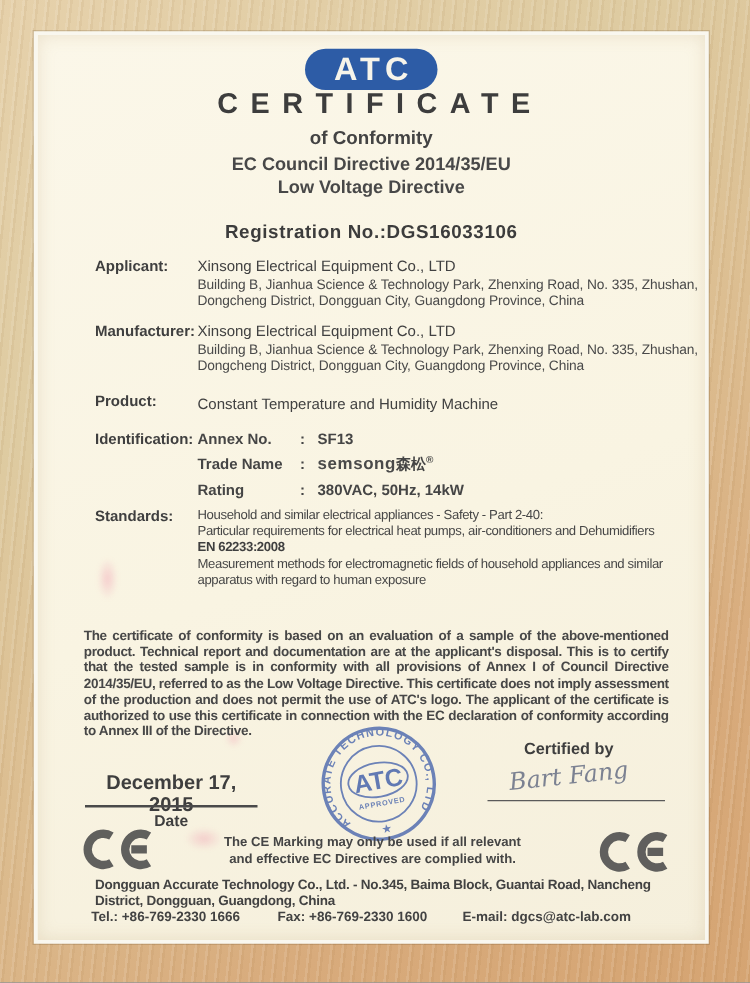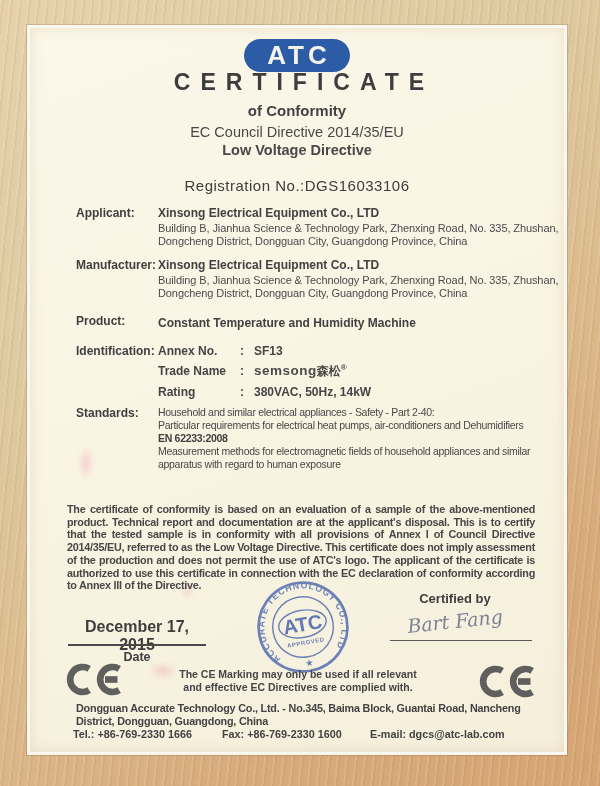--- a/index.html
+++ b/index.html
@@ -19,26 +19,26 @@
   .abs{position:absolute;}
   .ctr{left:0;width:100%;text-align:center;}
   .b{font-weight:bold;}
 
   .logo-pill{top:11px;left:50%;transform:translateX(-50%);
     width:106px;height:33px;border-radius:17px;background:#2d5ca6;
     color:#f6f4ea;font-weight:bold;font-size:26px;letter-spacing:4px;
     display:flex;align-items:center;justify-content:center;padding-left:4px;box-sizing:border-box;}
   .title{top:41px;font-size:23px;font-weight:bold;letter-spacing:10px;padding-left:14px;box-sizing:border-box;color:#3d3d3d;}
   .subtitle{top:74px;font-size:15px;font-weight:bold;color:#434343;}
-  .dir1{top:96px;font-size:14.5px;font-weight:normal;color:#484848;}
+  .dir1{top:96px;font-size:14.5px;font-weight:bold;color:#484848;}
   .dir2{top:114px;font-size:14.5px;font-weight:bold;color:#484848;}
-  .registration{top:149px;font-size:15px;font-weight:normal;color:#3c3c3c;letter-spacing:.5px;}
+  .registration{top:149px;font-size:15px;font-weight:bold;color:#3c3c3c;letter-spacing:.5px;}
 
   .lbl{left:46px;font-size:12px;font-weight:bold;color:#3f3f3f;text-align:center;}
-  .val{left:128px;font-size:12px;font-weight:bold;color:#414141;}
+  .val{left:128px;font-size:12px;font-weight:normal;color:#414141;}
   .addr{left:128px;width:414px;font-size:11px;line-height:13.2px;color:#4a4a4a;letter-spacing:-.1px;}
 
   .idkey{left:128px;font-size:12px;font-weight:bold;}
   .idcolon{left:210px;font-size:12px;font-weight:bold;}
   .idval{left:224px;font-size:12px;font-weight:bold;}
   .brand{font-size:13.5px;font-weight:bold;letter-spacing:.5px;color:#4a4a4a;}
   .brand-cjk{font-size:12px;font-weight:bold;}
   .reg-mark{font-size:8px;vertical-align:super;}
 
   .std-lines{left:128px;top:378px;width:414px;font-size:10.5px;line-height:13px;letter-spacing:-.3px;color:#474747;}

